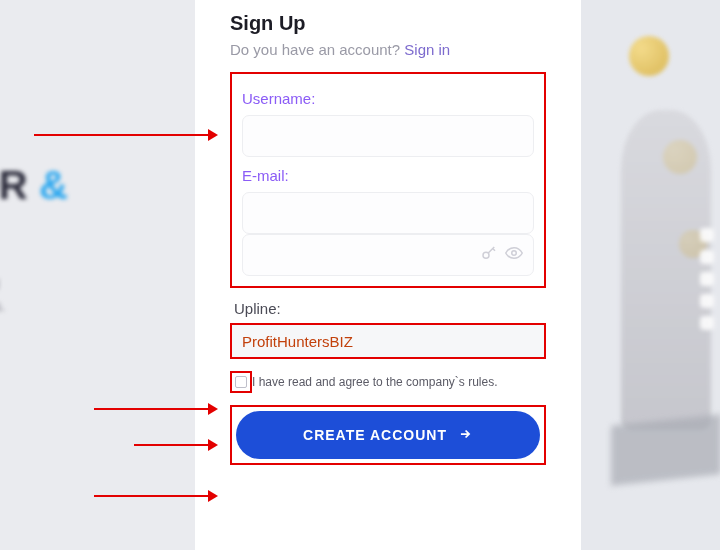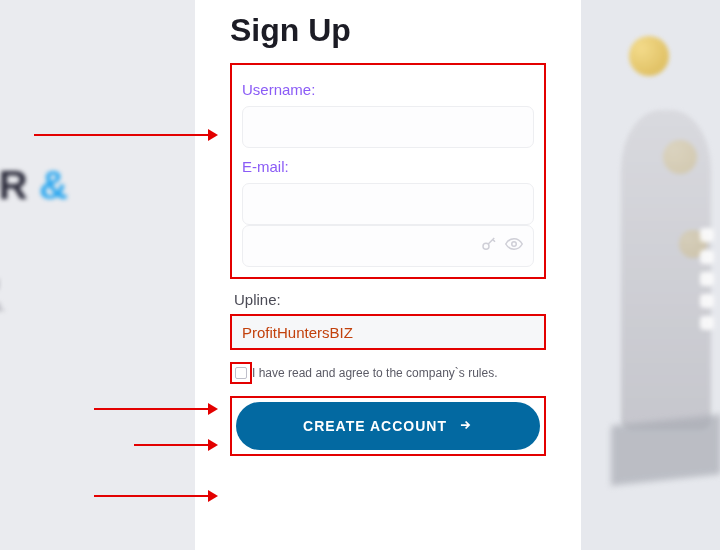--- a/index.html
+++ b/index.html
@@ -78,21 +78,21 @@
     }
 
     .modal {
       position: absolute;
       left: 196px; top: 0;
       width: 384px; height: 550px;
       background: #fff;
       padding: 6px 34px 0 34px;
     }
     .modal h1 {
-      font-size: 32px;
+      font-size: 20px;
       font-weight: 800;
       color: #1c1c25;
       margin-top: 6px;
     }
     .modal .sub {
       font-size: 15px;
       color: #9a9aa6;
       margin-top: 6px;
     }
     .modal .sub a { color: #7d6bce; text-decoration: none; }
@@ -167,21 +167,21 @@
     .btn-outline {
       border: 2px solid #e30000;
       margin-top: 12px;
       padding: 4px;
     }
     .create-btn {
       width: 100%;
       height: 48px;
       border: none;
       border-radius: 30px;
-      background: #0369a1;
+      background: #1d4ed8;
       color: #fff;
       font-size: 14px;
       font-weight: 700;
       letter-spacing: 1px;
       display: flex;
       align-items: center;
       justify-content: center;
       gap: 10px;
       cursor: pointer;
     }
@@ -228,20 +228,23 @@
     <span></span>
     <span></span>
     <span></span>
     <span></span>
     <span></span>
   </div>
 </div>
 
 <div class="modal">
   <h1>Sign Up</h1>
+  <div class="sub">
+    <span>Do you have an account? </span><a href="#">Sign in</a>
+  </div>
 
   <div class="form-box">
     <div class="label">Username:</div>
     <input class="input" value="" style="">
     <div class="label">E-mail:</div>
     <input class="input" value="" style="">
     <div class="pw-wrap">
       <input class="input" type="password" value="" style="">
       <div class="pw-icons">
         <span>

